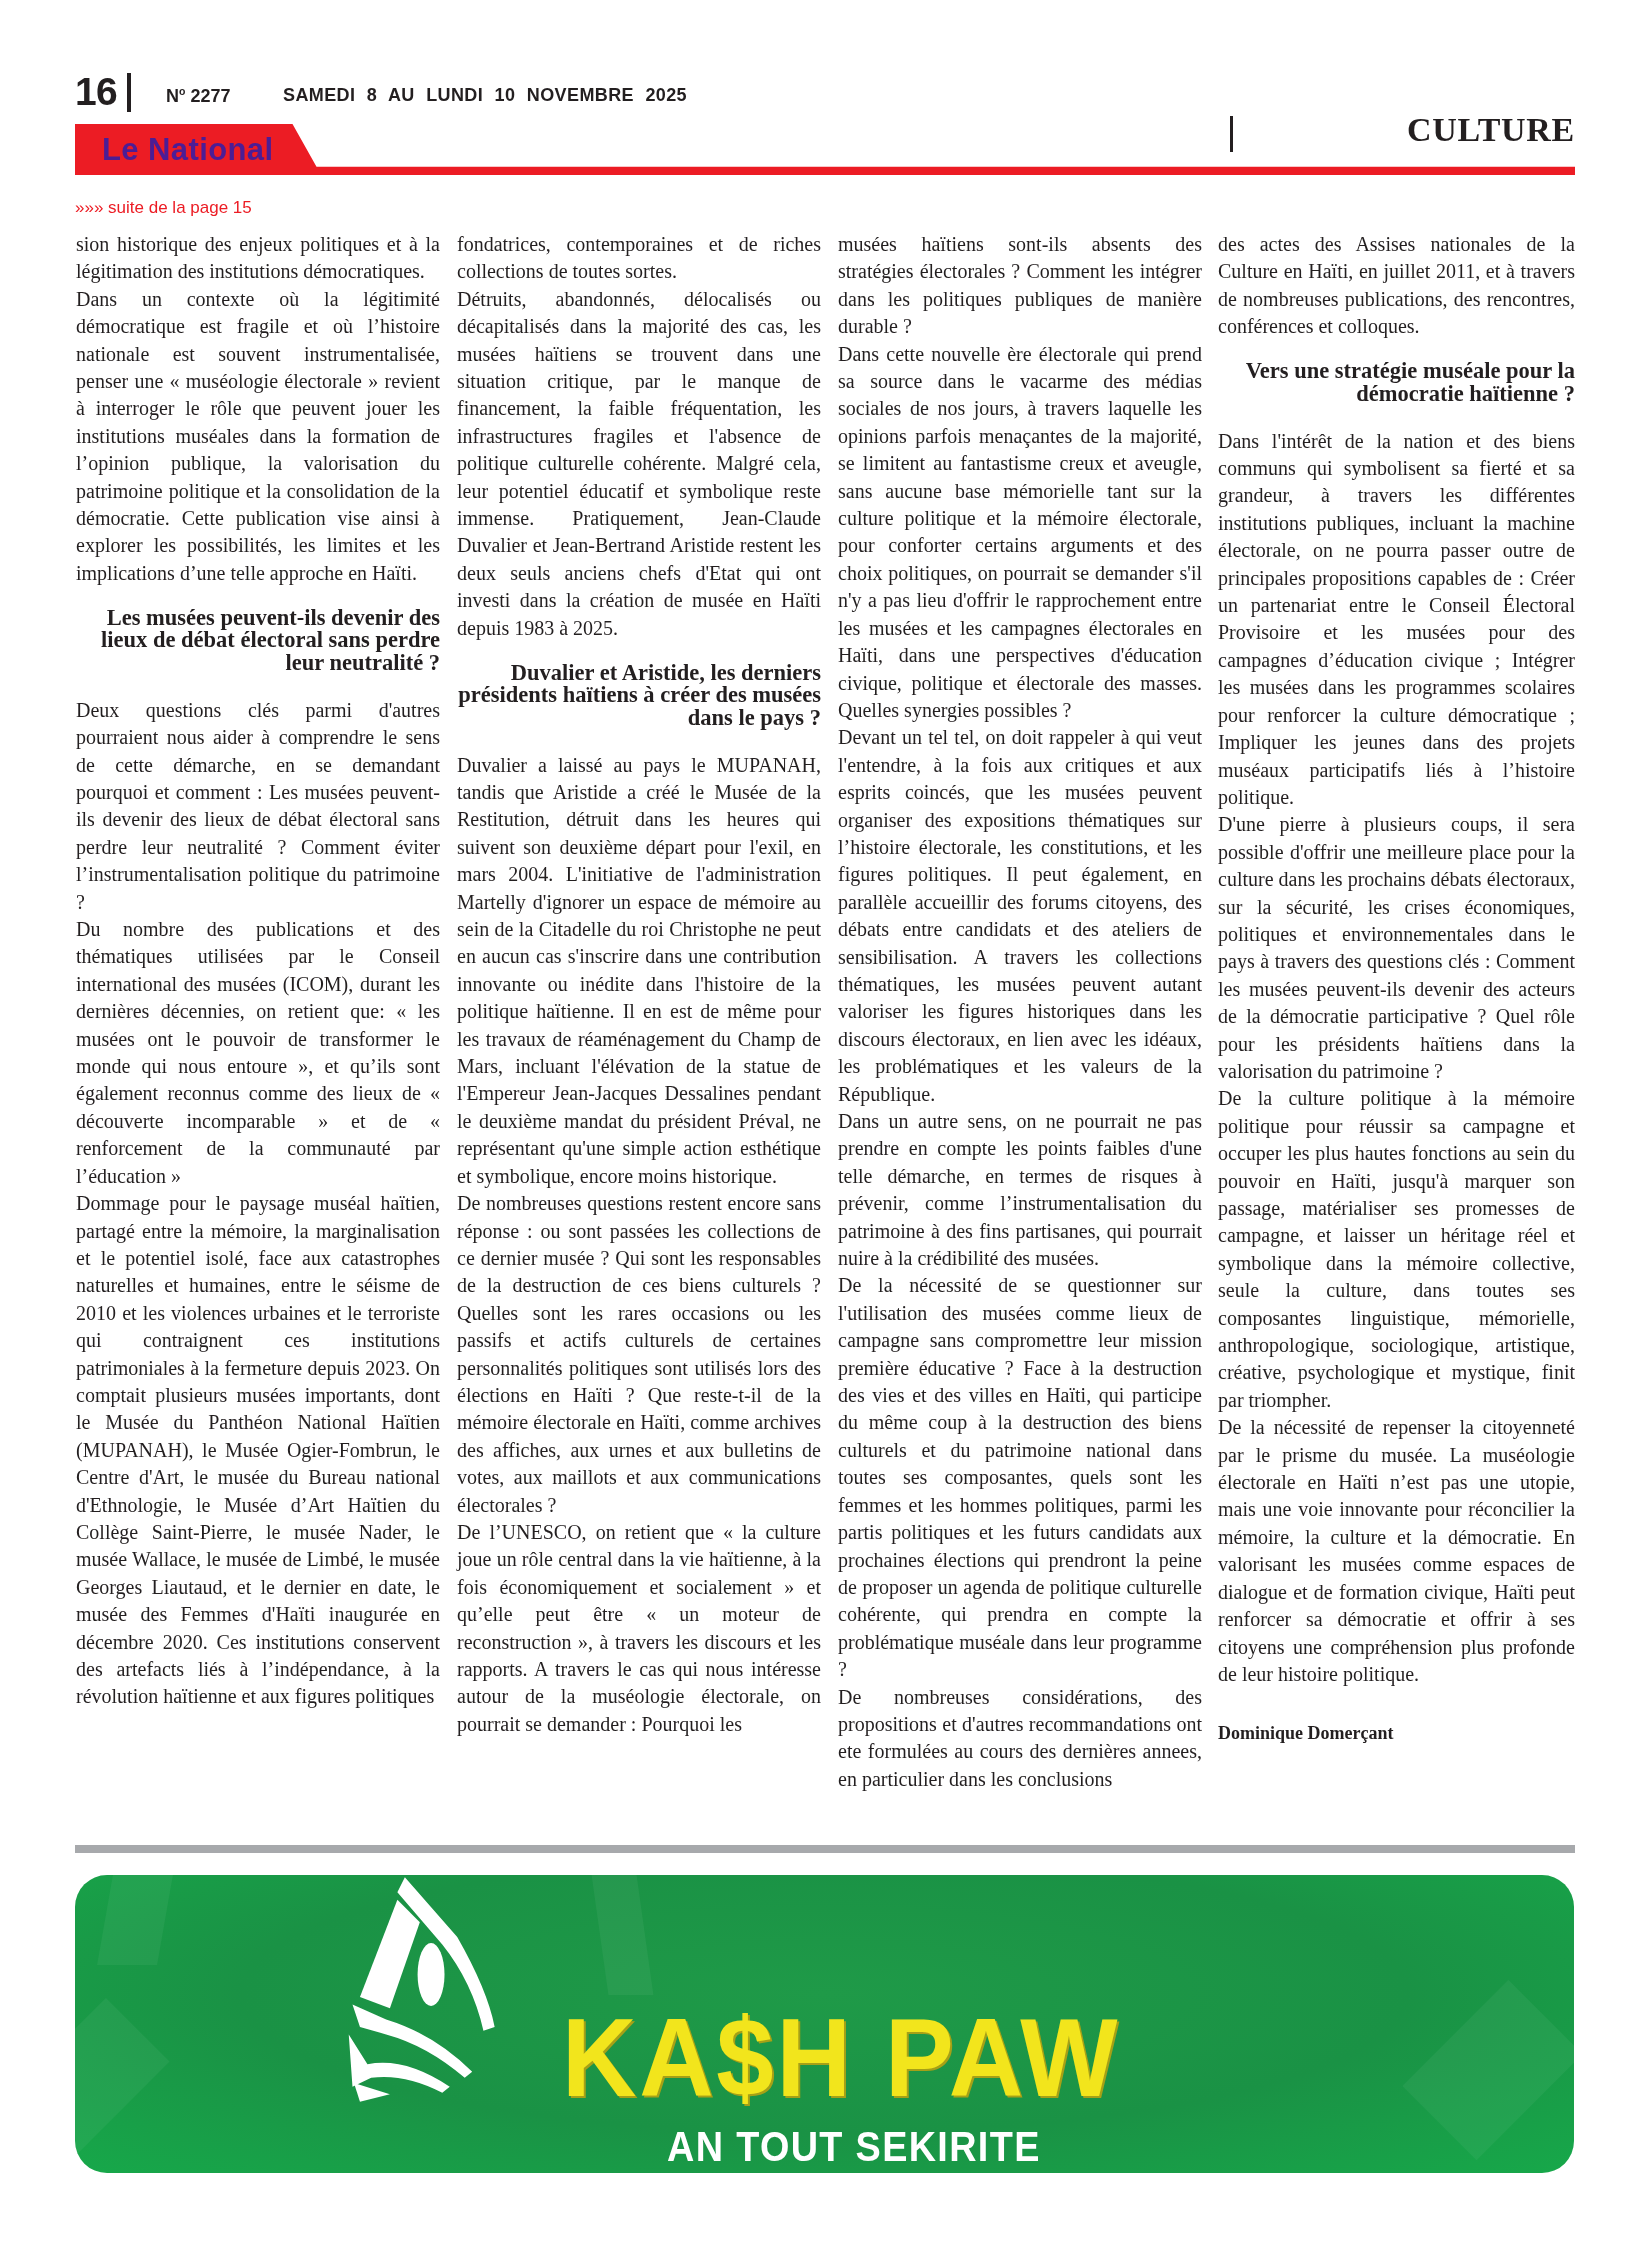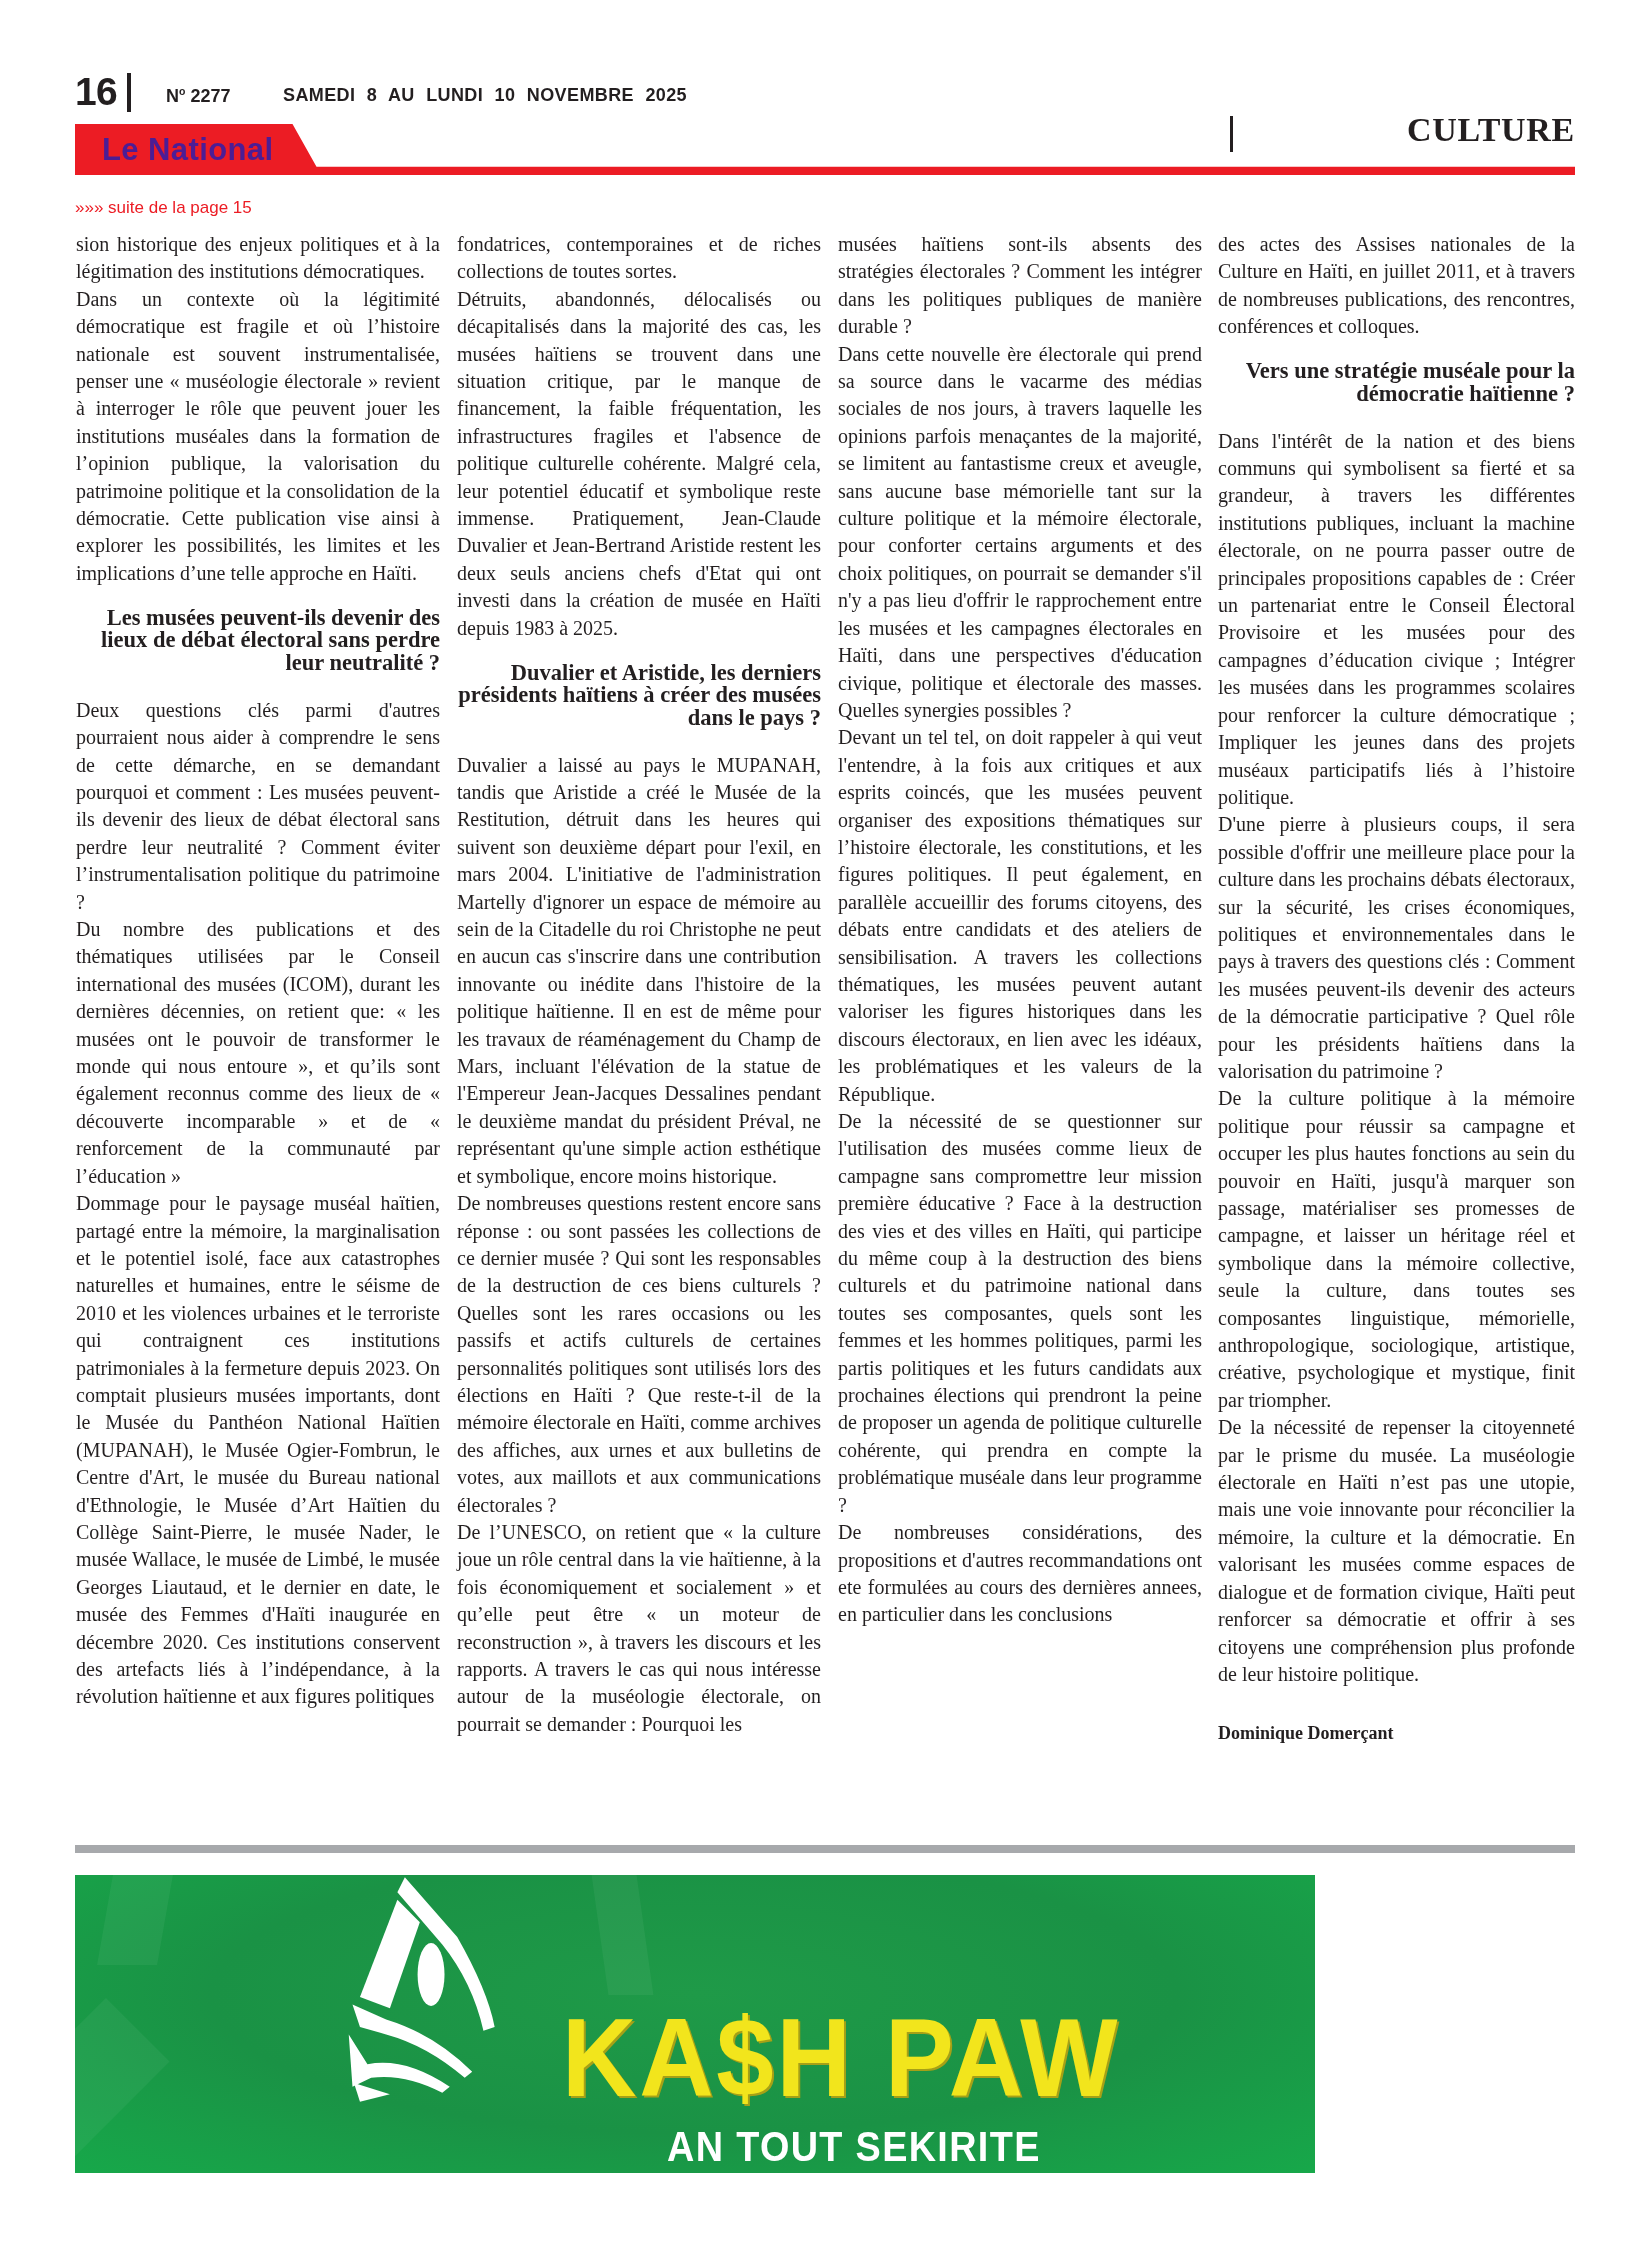--- a/index.html
+++ b/index.html
@@ -27,22 +27,22 @@
   .col .byline { margin-top: 31.5px; font-weight: bold; font-size: 18px; text-align: left; }
   #col1 { left: 76px; }
   #col2 { left: 457px; }
   #col3 { left: 838px; }
   #col4 { left: 1218px; width: 357px; }
 
   
   .divider { position: absolute; left: 75px; top: 1845px; width: 1500px; height: 8.2px; background: #a7a9ac; }
 
   
-  .ad { position: absolute; left: 75px; top: 1875px; width: 1240px; height: 298px; overflow: hidden;
-        background: radial-gradient(ellipse at 50% 40%, #1f9a48 0%, #1a9245 55%, #17a84a 100%); }
+  .ad { position: absolute; left: 75px; top: 1875px; width: 1499px; height: 298px; overflow: hidden;
+        background: radial-gradient(ellipse at 50% 40%, #1f9a48 0%, #1a9245 55%, #17a84a 100%); border-radius: 32px; }
   .ad .shape { position: absolute; background: rgba(255,255,255,0.05); }
   .ad-logo { position: absolute; left: 270px; top: 1.5px; }
   .ad-title { position: absolute; left: 487px; top: 127px; font-family: "Liberation Sans", sans-serif; font-weight: bold; font-size: 112px; line-height: 1; color: #f2e51c; letter-spacing: 3px; transform: scaleX(0.92); transform-origin: left top; text-shadow: 2.2px 2.2px 0 #a6a017; }
   .ad-tagline { position: absolute; left: 592px; top: 251px; font-family: "Liberation Sans", sans-serif; font-weight: bold; font-size: 42px; line-height: 1; color: #ffffff; letter-spacing: 1.5px; transform: scaleX(0.9); transform-origin: left top; }
 </style>
 </head>
 <body>
 
 <div class="page-num">16</div>
 <div class="page-bar"></div>
@@ -75,20 +75,21 @@
   <h2>Duvalier et Aristide, les derniers présidents haïtiens à créer des musées dans le pays ?</h2>
   <p>Duvalier a laissé au pays le MUPANAH, tandis que Aristide a créé le Musée de la Restitution, détruit dans les heures qui suivent son deuxième départ pour l'exil, en mars 2004. L'initiative de l'administration Martelly d'ignorer un espace de mémoire au sein de la Citadelle du roi Christophe ne peut en aucun cas s'inscrire dans une contribution innovante ou inédite dans l'histoire de la politique haïtienne. Il en est de même pour les travaux de réaménagement du Champ de Mars, incluant l'élévation de la statue de l'Empereur Jean-Jacques Dessalines pendant le deuxième mandat du président Préval, ne représentant qu'une simple action esthétique et symbolique, encore moins historique.</p>
   <p>De nombreuses questions restent encore sans réponse : ou sont passées les collections de ce dernier musée ? Qui sont les responsables de la destruction de ces biens culturels ? Quelles sont les rares occasions ou les passifs et actifs culturels de certaines personnalités politiques sont utilisés lors des élections en Haïti ? Que reste-t-il de la mémoire électorale en Haïti, comme archives des affiches, aux urnes et aux bulletins de votes, aux maillots et aux communications électorales ?</p>
   <p>De l’UNESCO, on retient que « la culture joue un rôle central dans la vie haïtienne, à la fois économiquement et socialement » et qu’elle peut être « un moteur de reconstruction », à travers les discours et les rapports. A travers le cas qui nous intéresse autour de la muséologie électorale, on pourrait se demander : Pourquoi les</p>
 </div>
 
 <div class="col" id="col3">
   <p>musées haïtiens sont-ils absents des stratégies électorales ? Comment les intégrer dans les politiques publiques de manière durable ?</p>
   <p>Dans cette nouvelle ère électorale qui prend sa source dans le vacarme des médias sociales de nos jours, à travers laquelle les opinions parfois menaçantes de la majorité, se limitent au fantastisme creux et aveugle, sans aucune base mémorielle tant sur la culture politique et la mémoire électorale,  pour conforter certains arguments et des choix politiques, on pourrait se demander s'il n'y a pas lieu d'offrir le rapprochement entre les musées et les campagnes électorales en Haïti, dans une perspectives d'éducation civique, politique et électorale des masses. Quelles synergies possibles ?</p>
   <p>Devant un tel tel, on doit rappeler à qui veut l'entendre, à la fois aux critiques et aux esprits coincés, que les musées peuvent organiser des expositions thématiques sur l’histoire électorale, les constitutions, et les figures politiques. Il peut également, en parallèle accueillir des forums citoyens, des débats entre candidats et des ateliers de sensibilisation. A travers les collections thématiques, les musées peuvent autant valoriser les figures historiques dans les discours électoraux, en lien avec les idéaux, les problématiques et les valeurs de la  République.</p>
+  <p>Dans un autre sens, on ne pourrait ne pas prendre en compte les points faibles d'une telle démarche, en termes de risques à prévenir, comme l’instrumentalisation du patrimoine à des fins partisanes, qui pourrait nuire à la crédibilité des musées.</p>
   <p>De la nécessité de se questionner sur l'utilisation des musées comme lieux de campagne sans compromettre leur mission première  éducative ? Face à la destruction des vies et des villes en Haïti, qui participe du même coup à la destruction des biens culturels et du patrimoine national dans toutes ses composantes, quels sont les femmes et les hommes politiques, parmi les partis politiques et les futurs candidats aux prochaines élections qui prendront la peine de proposer un agenda de politique culturelle cohérente, qui prendra en compte la problématique muséale dans leur programme ?</p>
   <p>De nombreuses considérations, des propositions et d'autres recommandations ont ete formulées au cours des dernières annees, en particulier dans les conclusions</p>
 </div>
 
 <div class="col" id="col4">
   <p>des actes des Assises nationales de la Culture en Haïti, en juillet 2011, et à travers de nombreuses publications, des rencontres, conférences et colloques.</p>
   <h2>Vers une stratégie muséale pour la démocratie haïtienne ?</h2>
   <p>Dans l'intérêt de la nation et des biens communs qui symbolisent sa fierté et sa grandeur, à travers les différentes institutions publiques, incluant la machine électorale, on ne pourra passer outre de principales propositions capables de : Créer un partenariat entre le Conseil Électoral Provisoire et les musées pour des campagnes d’éducation civique ; Intégrer les musées dans les programmes scolaires pour renforcer la culture démocratique ; Impliquer les jeunes dans des projets muséaux participatifs liés à l’histoire politique.</p>
   <p>D'une pierre à plusieurs coups, il sera possible d'offrir une meilleure place pour la culture dans les prochains débats électoraux, sur la sécurité, les crises économiques, politiques et environnementales dans le pays à travers des questions clés : Comment les musées peuvent-ils devenir des acteurs de la démocratie participative ? Quel rôle pour les présidents haïtiens dans la valorisation du patrimoine ?</p>
   <p>De la culture politique à la mémoire politique pour réussir sa campagne et occuper les plus hautes fonctions au sein du pouvoir en Haïti, jusqu'à marquer son passage, matérialiser ses promesses de campagne, et laisser un héritage réel et symbolique dans la mémoire collective, seule la culture, dans toutes ses composantes linguistique, mémorielle, anthropologique, sociologique, artistique, créative, psychologique et mystique, finit par triompher.</p>

